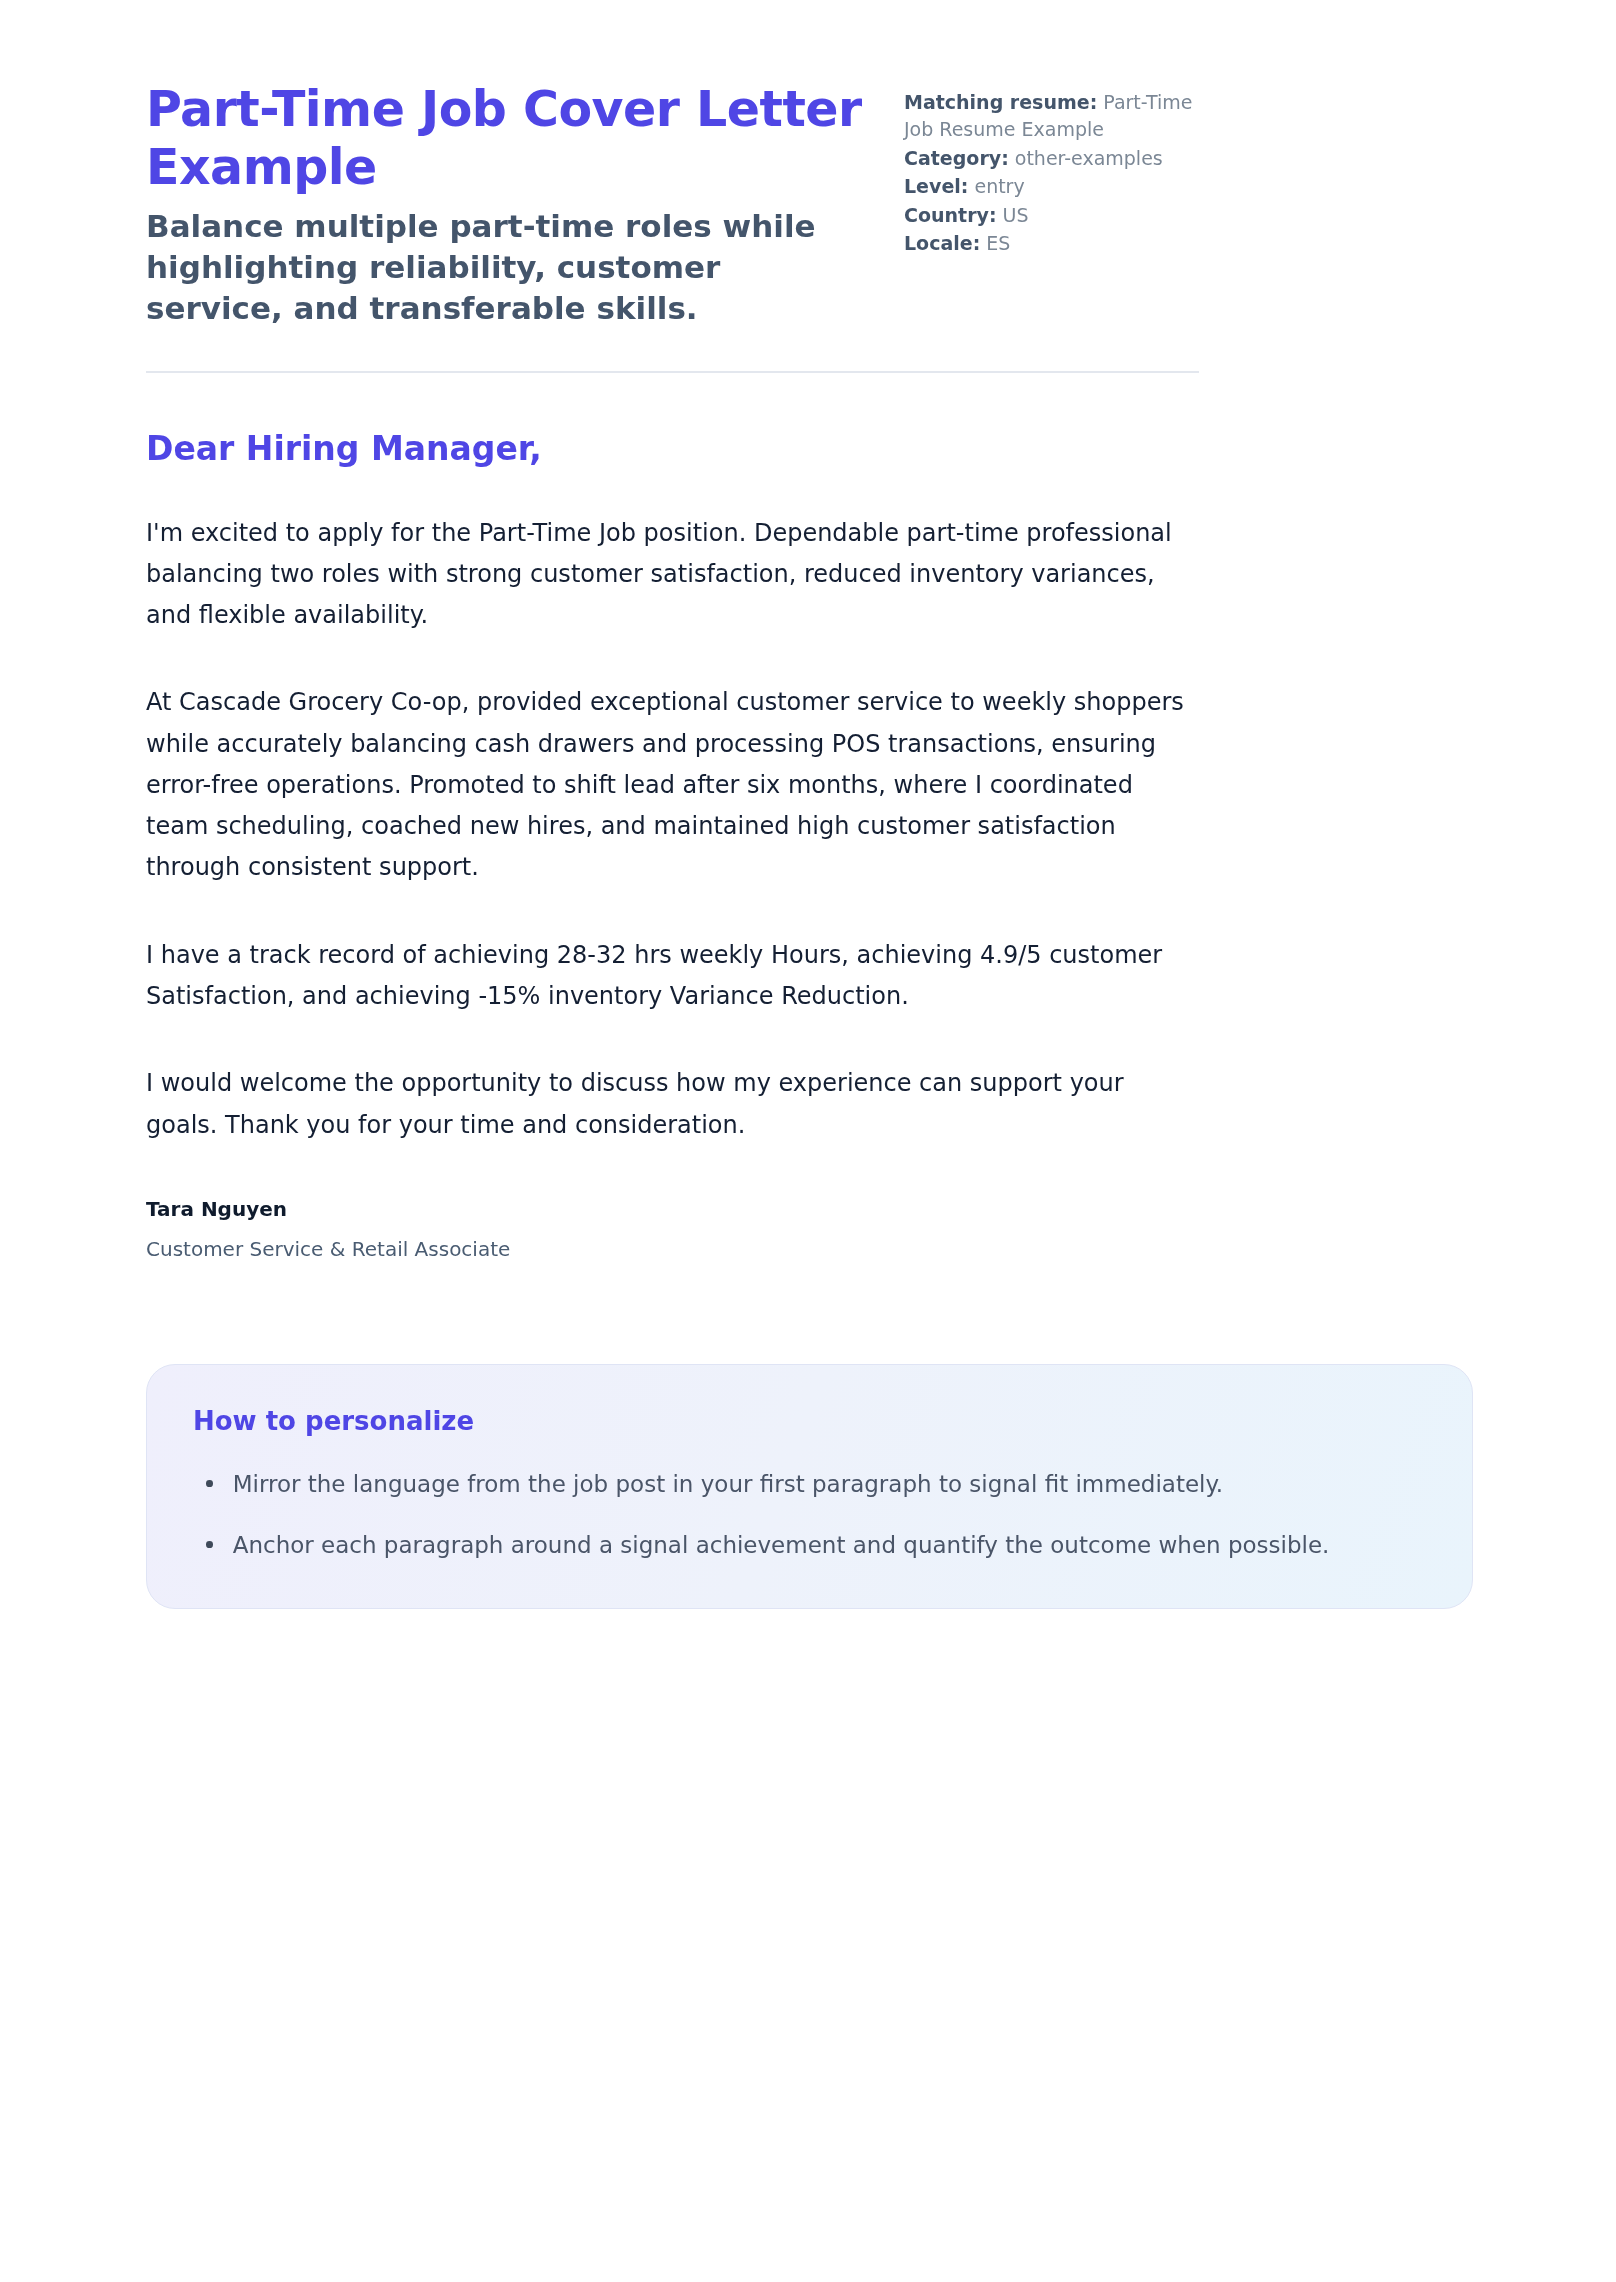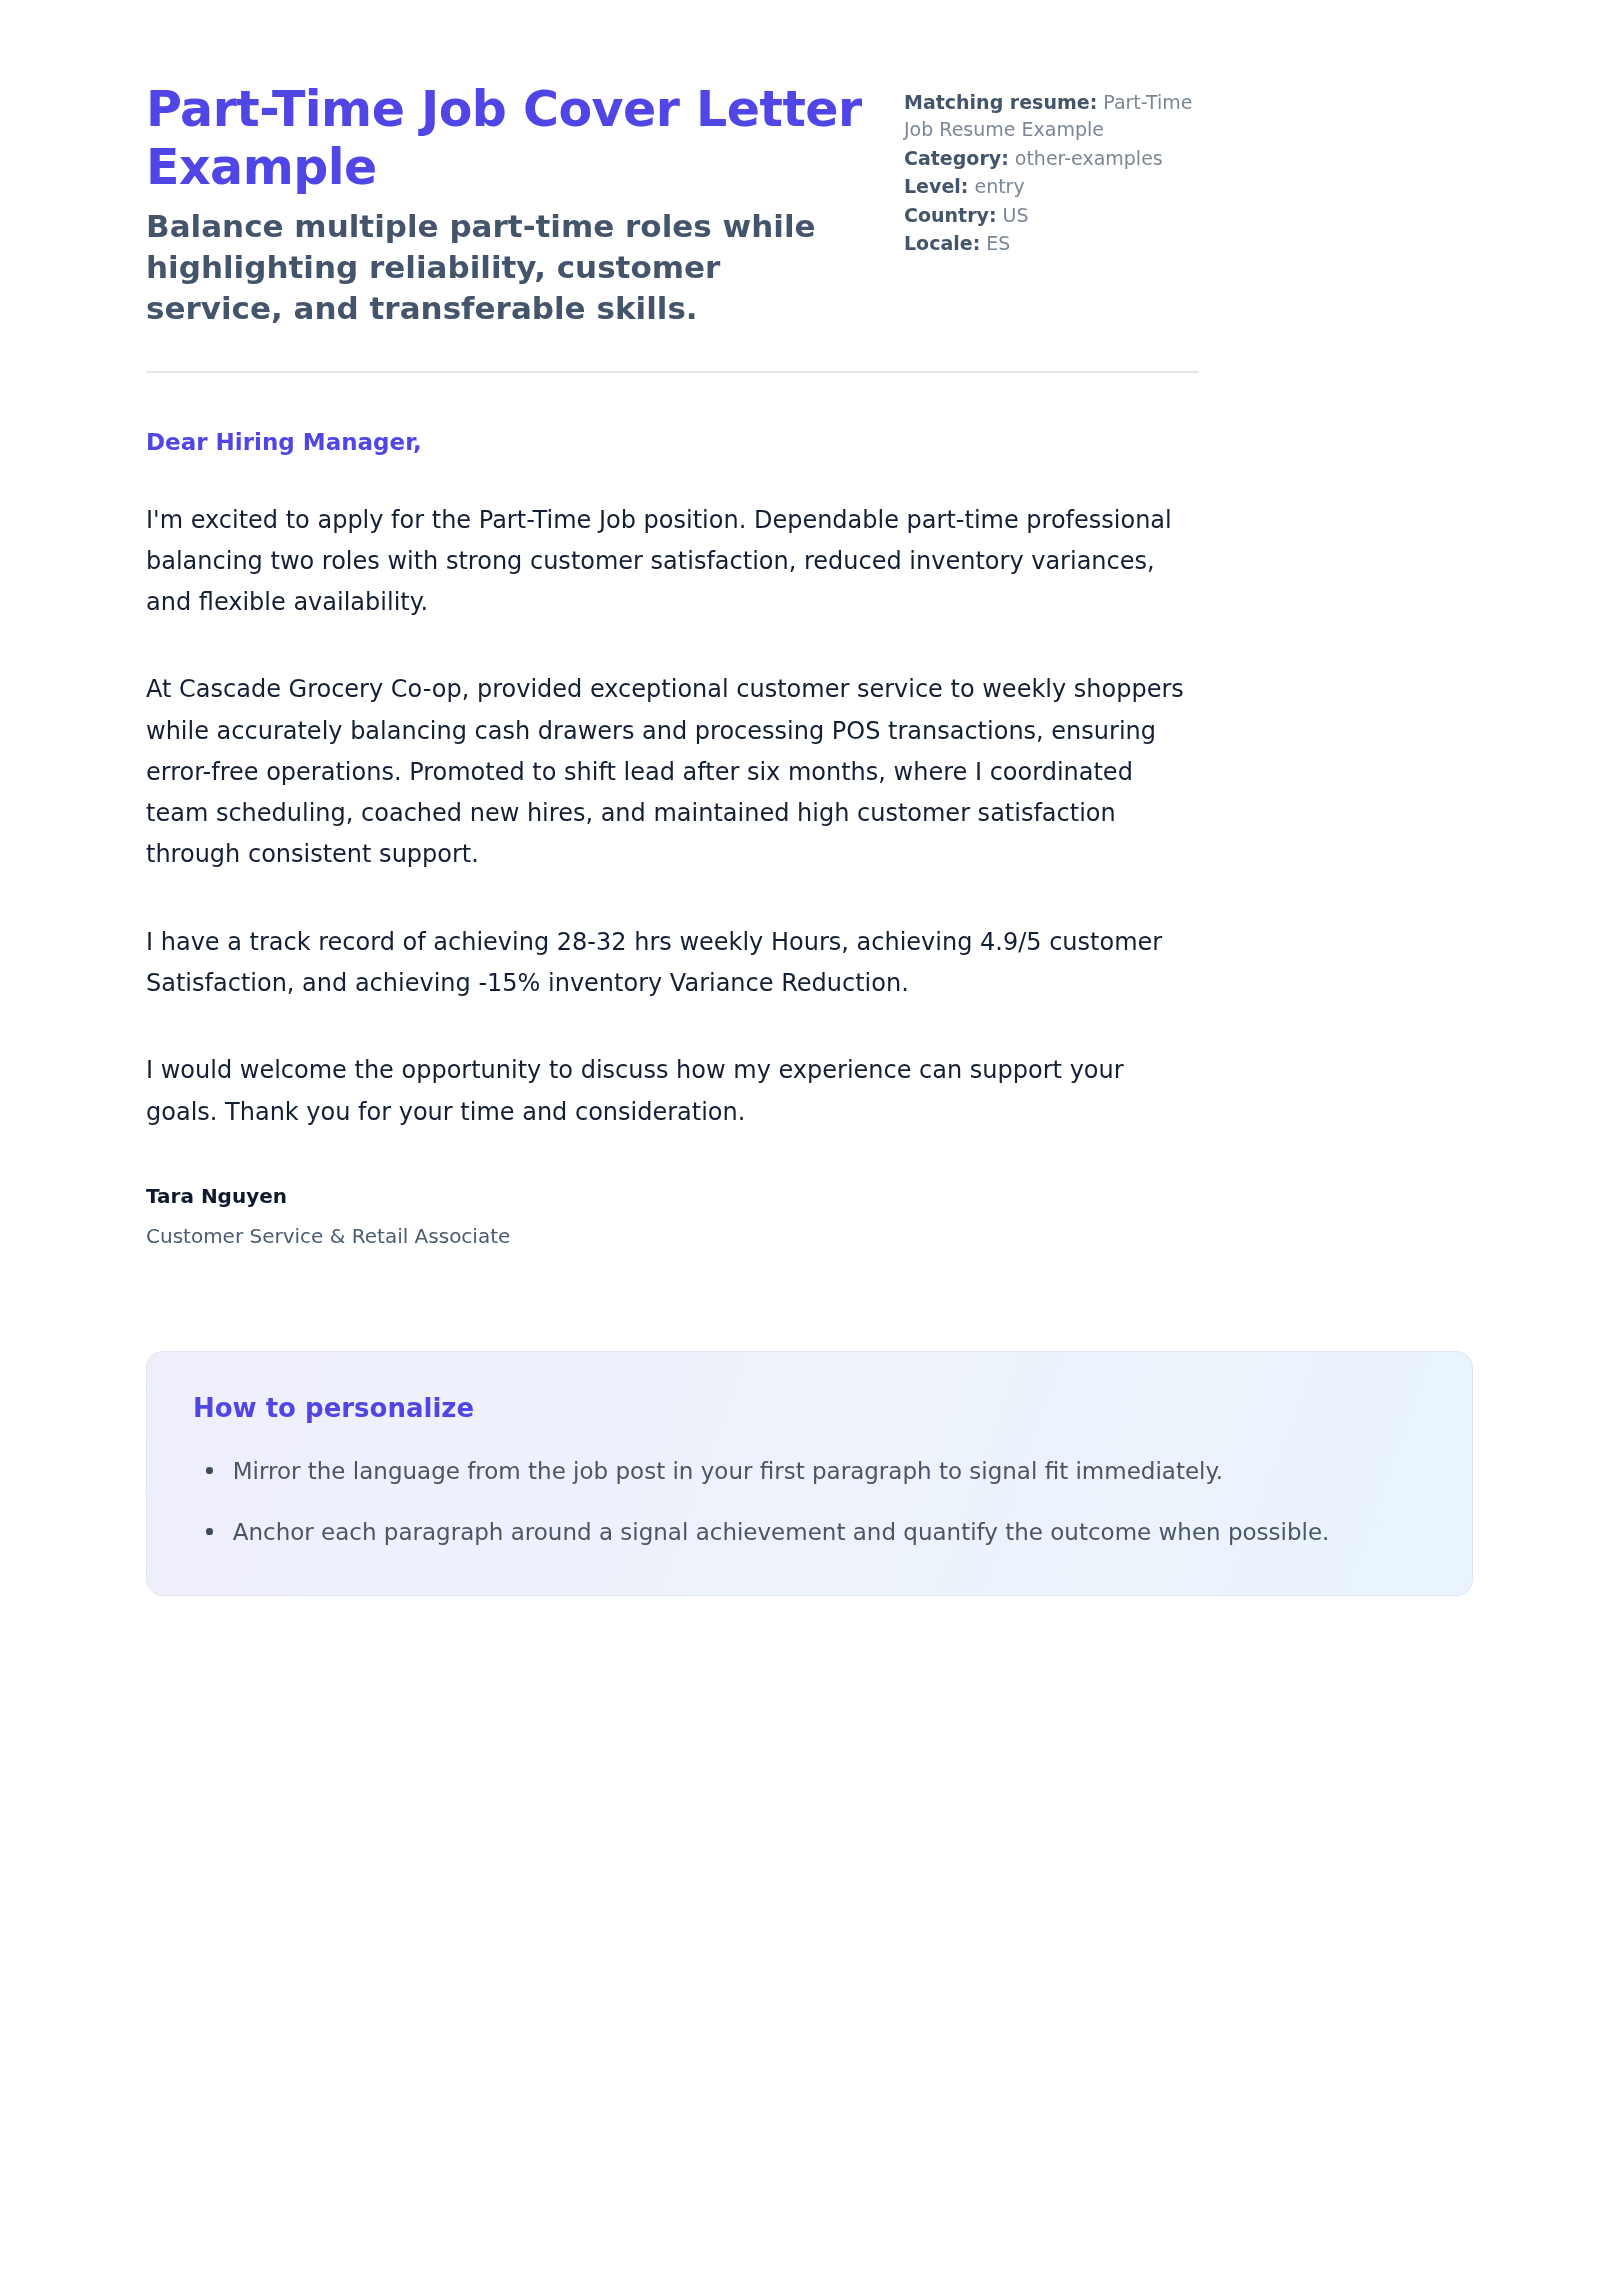--- a/index.html
+++ b/index.html
@@ -77,21 +77,21 @@
     border: 0;
     width: 100%;
   }
 
   
   .letter {
     padding-top: 55px;
   }
   .salutation {
     margin: 0 0 42px 0;
-    font-size: 23px;
+    font-size: 33px;
     font-weight: 700;
     color: #4f46e5;
     line-height: 1.3;
   }
   .para {
     margin: 0 0 46px 0;
     font-size: 24px;
     line-height: 1.72;
     color: #141f33;
     max-width: 1332px;
@@ -117,21 +117,21 @@
     color: #4a5c72;
     line-height: 1.4;
   }
 
   
   .callout {
     margin-top: 101px;
     box-sizing: border-box;
     width: 1327px;
     border: 1px solid #dfe4f5;
-    border-radius: 17px;
+    border-radius: 29px;
     background: linear-gradient(110deg, #efeffc 0%, #eef2fb 48%, #e9f4fc 100%);
     padding: 40px 46px 42px 46px;
   }
   .callout-title {
     margin: 0 0 25px 0;
     font-size: 26px;
     font-weight: 700;
     color: #4f46e5;
     line-height: 1.3;
   }

